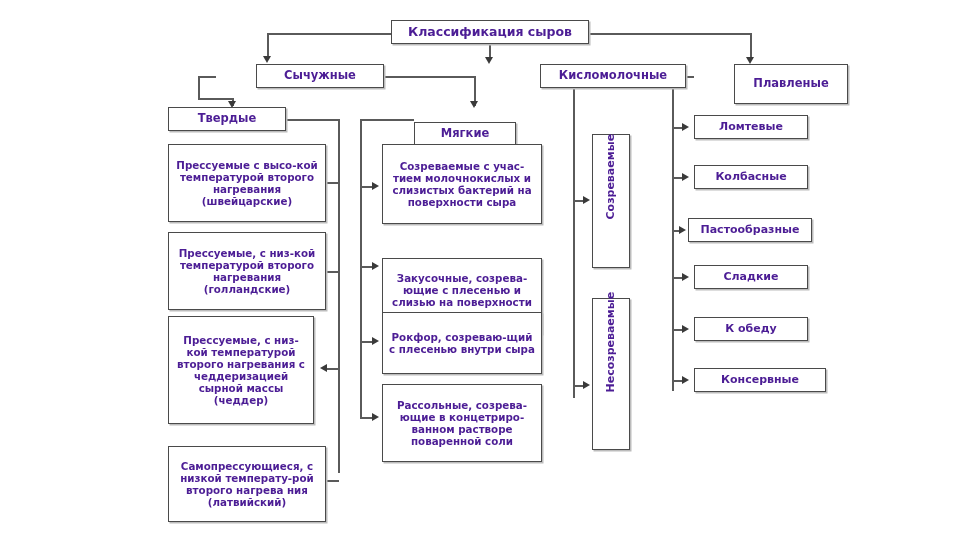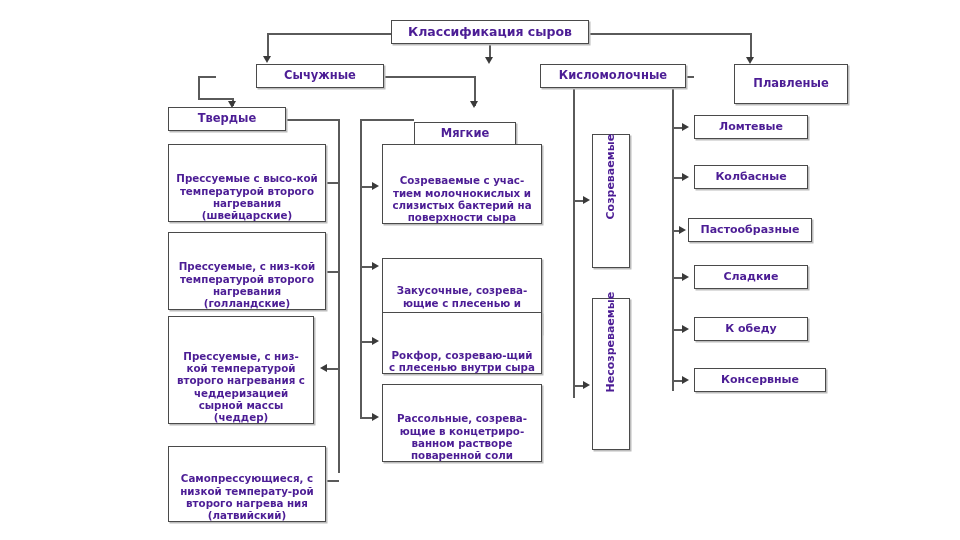--- a/index.html
+++ b/index.html
@@ -20,21 +20,21 @@
     text-align:center;
     color:#4c1d95;
     z-index:5;
     font-weight:bold;
   }
   .node span{display:block;width:100%;line-height:1.18;}
 
   .lvl0{font-size:12.5px;}
   .lvl1{font-size:11.5px;margin-left:40px;}
   .lvl2{font-size:11.5px;}
-  .leaf{font-size:10.3px;padding:0 4px;align-items:flex-end;}
+  .leaf{font-size:10.3px;padding:0 4px;}
   .rightleaf{font-size:11px;}
 
   
   .vert span{
     transform:rotate(-90deg);
     white-space:nowrap;
     font-size:11px;
   }
 
   

